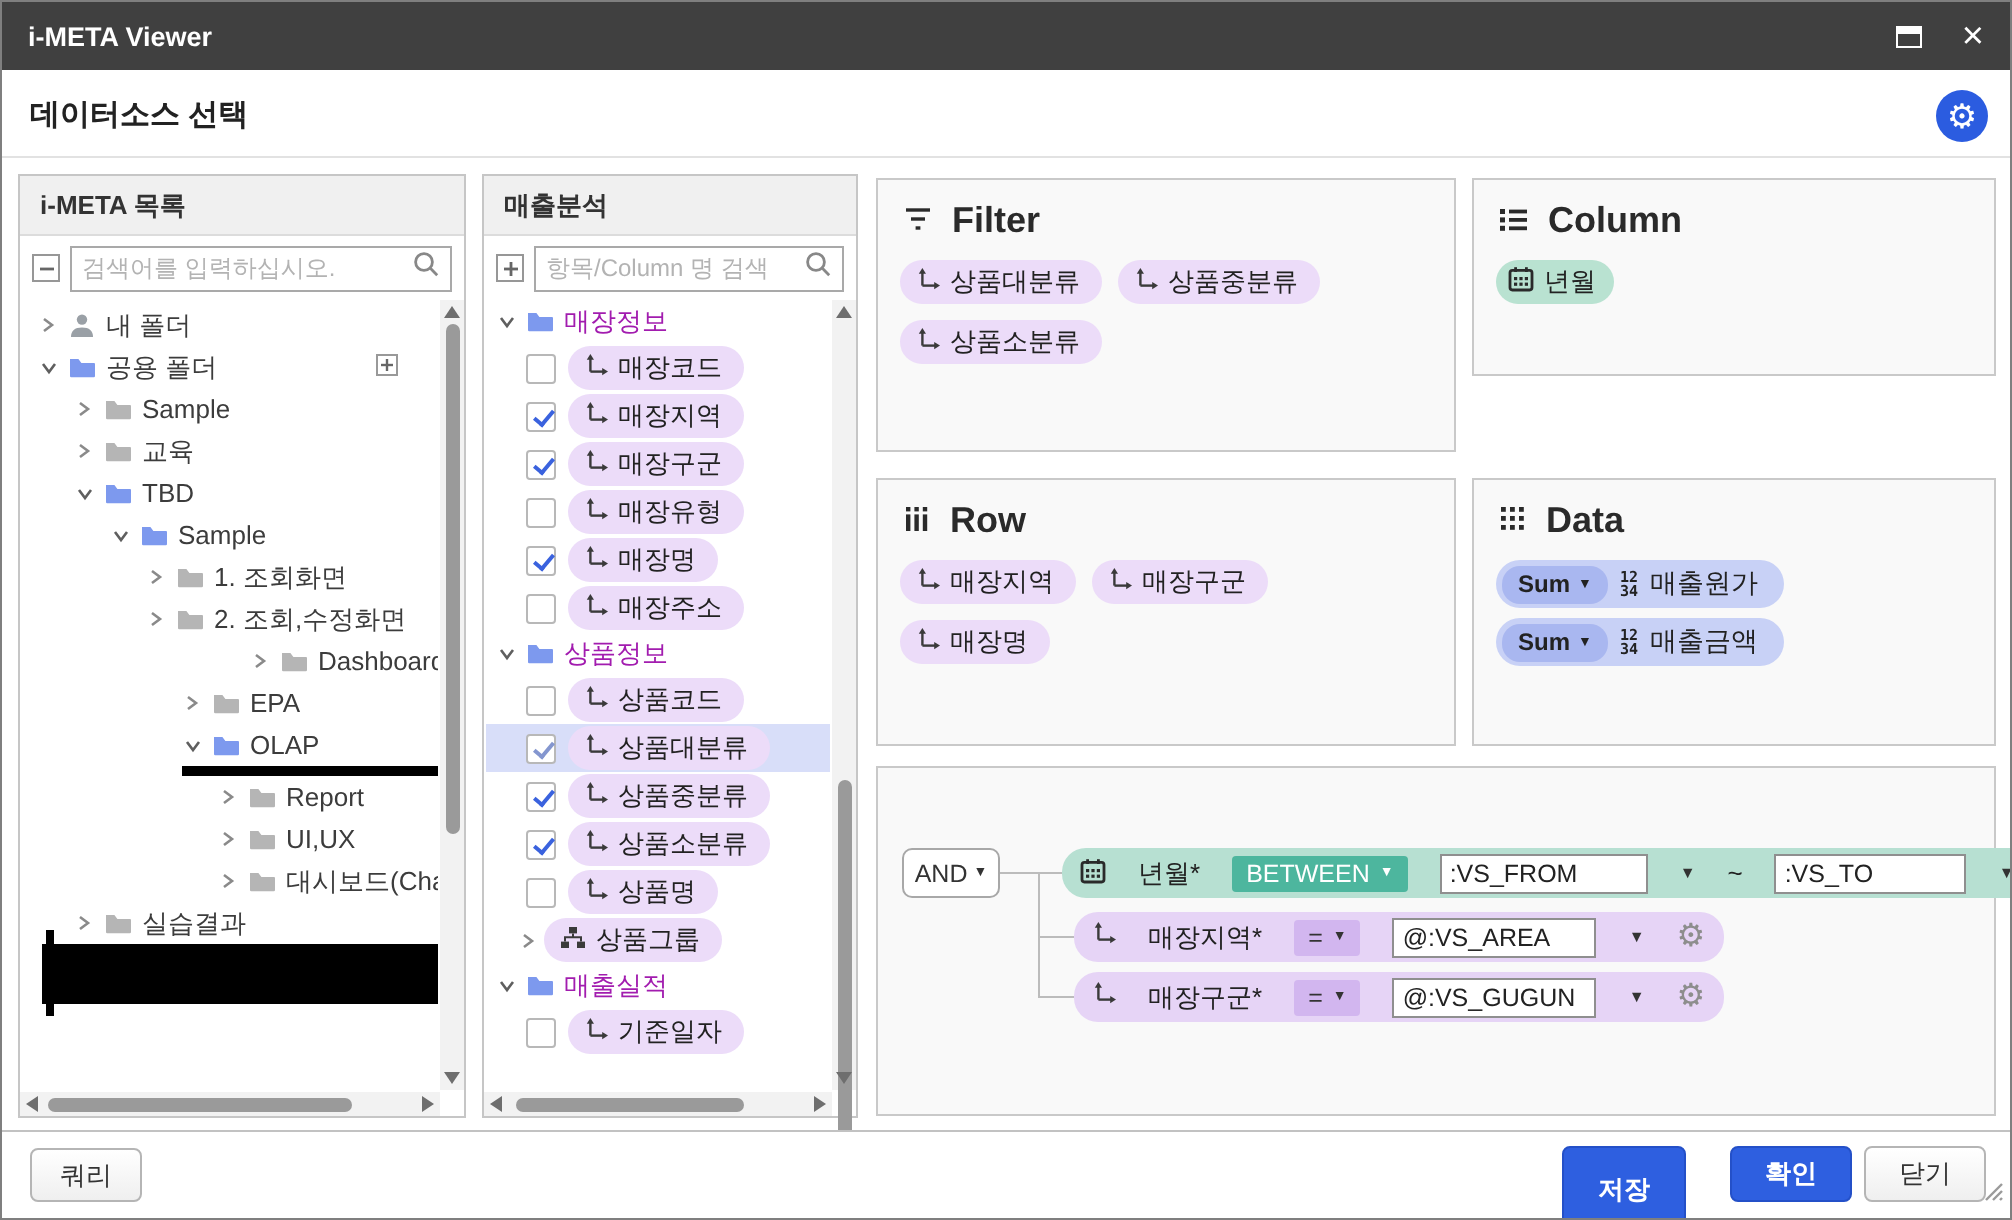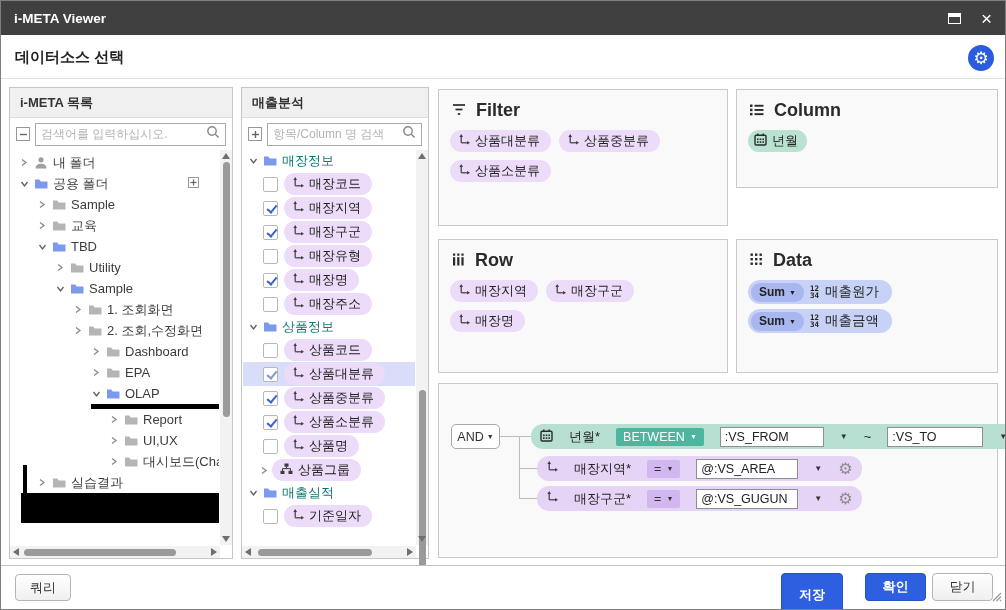--- a/index.html
+++ b/index.html
@@ -38,21 +38,21 @@
   .tree { position:absolute; top:64px; left:1px; right:13px; bottom:14px; overflow:hidden; }
   .mid-panel .tree { top:62px; }
   .ltrow { height:21px; display:flex; align-items:center; gap:5px; font-size:13px; color:#3c3c3c; position:relative; white-space:nowrap; }
   .chev { width:10px; flex:none; display:flex; justify-content:center; }
   .fico { flex:none; display:flex; }
   .suffix-add { position:absolute; right:20px; top:3px; }
   .redact-bar { height:5px; background:#000; margin-left:80px; width:132px; }
   .redact-block { height:30px; background:#000; margin-left:10px; width:198px; }
   .redact-vbar { position:absolute; left:13px; top:377px; width:4px; height:43px; background:#000; z-index:5; }
   
-  .mfrow { height:22px; display:flex; align-items:center; gap:5px; font-size:13px; color:#0f766e; padding-left:5px; }
+  .mfrow { height:22px; display:flex; align-items:center; gap:5px; font-size:13px; color:#a21caf; padding-left:5px; }
   .mrow { height:24px; display:flex; align-items:center; gap:6px; padding-left:20px; }
   .mrow.grp { padding-left:16px; gap:3px; }
   .mrow.sel { background:var(--selected-row,#d8def9); }
   .cb { width:15px; height:15px; border:1px solid #b8b8b8; border-radius:2px; background:#fff; position:relative; flex:none; }
   .cb.checked::after { content:''; position:absolute; left:4.5px; top:1.5px; width:4px; height:8px;
     border:solid #3a62de; border-width:0 2px 2px 0; transform:rotate(40deg); }
   .sel .cb.checked::after { border-color:#8496cf; }
   
   .pill { display:inline-flex; align-items:center; gap:5px; height:22px; padding:0 11px 0 8px;
     background:var(--pill-purple,#ecdcf9); border-radius:11px; font-size:13px; color:#222; white-space:nowrap; }
@@ -222,34 +222,20 @@
        <span class="fico">
             <svg width="14" height="12" viewBox="0 0 14 12">
               <path d="M1 1.5 h4.2 l1.5 2 H13 q.5 0 .5 .5 V10 q0 .6-.6 .6 H1.6 Q1 10.6 1 10 Z" fill="#7d99ee"></path>
             </svg>
           </span>
        <span>TBD</span>
 
      </div>
         <div class="ltrow" style="padding-left:44px">
        <span class="chev">
-            <svg width="8" height="9" viewBox="0 0 8 9">
-              <polyline points="2,1.5 6,4.5 2,7.5" fill="none" stroke="#8a8a8a" stroke-width="1.3"></polyline>
-            </svg>
-          </span>
-       <span class="fico">
-            <svg width="14" height="12" viewBox="0 0 14 12">
-              <path d="M1 1.5 h4.2 l1.5 2 H13 q.5 0 .5 .5 V10 q0 .6-.6 .6 H1.6 Q1 10.6 1 10 Z" fill="#b5b5b5"></path>
-            </svg>
-          </span>
-       <span>Utility</span>
-
-     </div>
-        <div class="ltrow" style="padding-left:44px">
-       <span class="chev">
             <svg width="9" height="8" viewBox="0 0 9 8">
               <polyline points="1.5,2 4.5,6 7.5,2" fill="none" stroke="#5f5f5f" stroke-width="1.3"></polyline>
             </svg>
           </span>
        <span class="fico">
             <svg width="14" height="12" viewBox="0 0 14 12">
               <path d="M1 1.5 h4.2 l1.5 2 H13 q.5 0 .5 .5 V10 q0 .6-.6 .6 H1.6 Q1 10.6 1 10 Z" fill="#7d99ee"></path>
             </svg>
           </span>
        <span>Sample</span>
@@ -276,21 +262,21 @@
             </svg>
           </span>
        <span class="fico">
             <svg width="14" height="12" viewBox="0 0 14 12">
               <path d="M1 1.5 h4.2 l1.5 2 H13 q.5 0 .5 .5 V10 q0 .6-.6 .6 H1.6 Q1 10.6 1 10 Z" fill="#b5b5b5"></path>
             </svg>
           </span>
        <span>2. 조회,수정화면</span>
 
      </div>
-        <div class="ltrow" style="padding-left:80px">
+        <div class="ltrow" style="padding-left:114px">
        <span class="chev">
             <svg width="8" height="9" viewBox="0 0 8 9">
               <polyline points="2,1.5 6,4.5 2,7.5" fill="none" stroke="#8a8a8a" stroke-width="1.3"></polyline>
             </svg>
           </span>
        <span class="fico">
             <svg width="14" height="12" viewBox="0 0 14 12">
               <path d="M1 1.5 h4.2 l1.5 2 H13 q.5 0 .5 .5 V10 q0 .6-.6 .6 H1.6 Q1 10.6 1 10 Z" fill="#b5b5b5"></path>
             </svg>
           </span>

